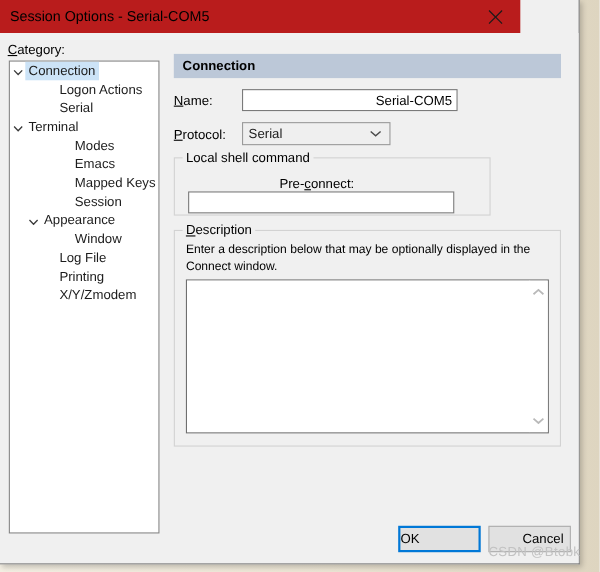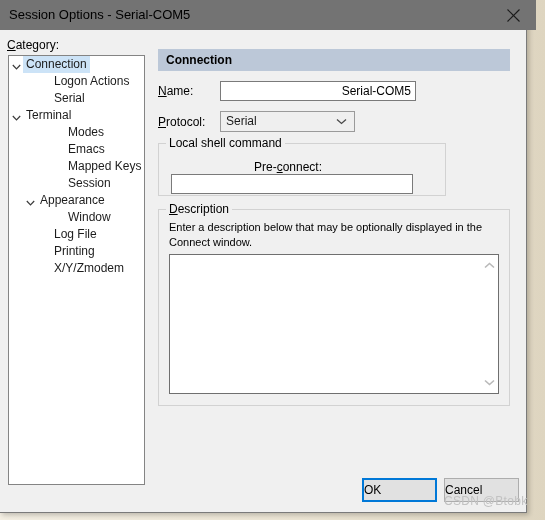--- a/index.html
+++ b/index.html
@@ -46,23 +46,23 @@
     border-right: 1px solid #7a7a7a;
     border-bottom: 1px solid #7a7a7a;
     box-shadow: 2px 2px 5px rgba(0,0,0,0.22);
     box-sizing: border-box;
   }
 
   
   #titlebar {
     position: absolute;
     left: 0; top: 0;
-    width: 536px;
+    width: 473px;
     height: 30px;
-    background: #737373;
+    background: #b91c1c;
     box-sizing: border-box;
   }
   #title-text {
     position: absolute;
     left: 9px;
     top: 7px;
     font-size: 13px;
     color: #000;
     white-space: nowrap;
   }
@@ -332,20 +332,21 @@
   #btn-ok {
     left: 362px;
     top: 448px;
     border: 2px solid #0078d7;
     background: #e1e1e1;
     line-height: 20px;
   }
   #btn-cancel {
     left: 444px;
     top: 448px;
+    padding-left: 30px;
   }
 
   #watermark {
     position: absolute;
     left: 444px;
     top: 494px;
     font-size: 12px;
     color: #c2c2c2;
     letter-spacing: 0.3px;
     white-space: nowrap;

